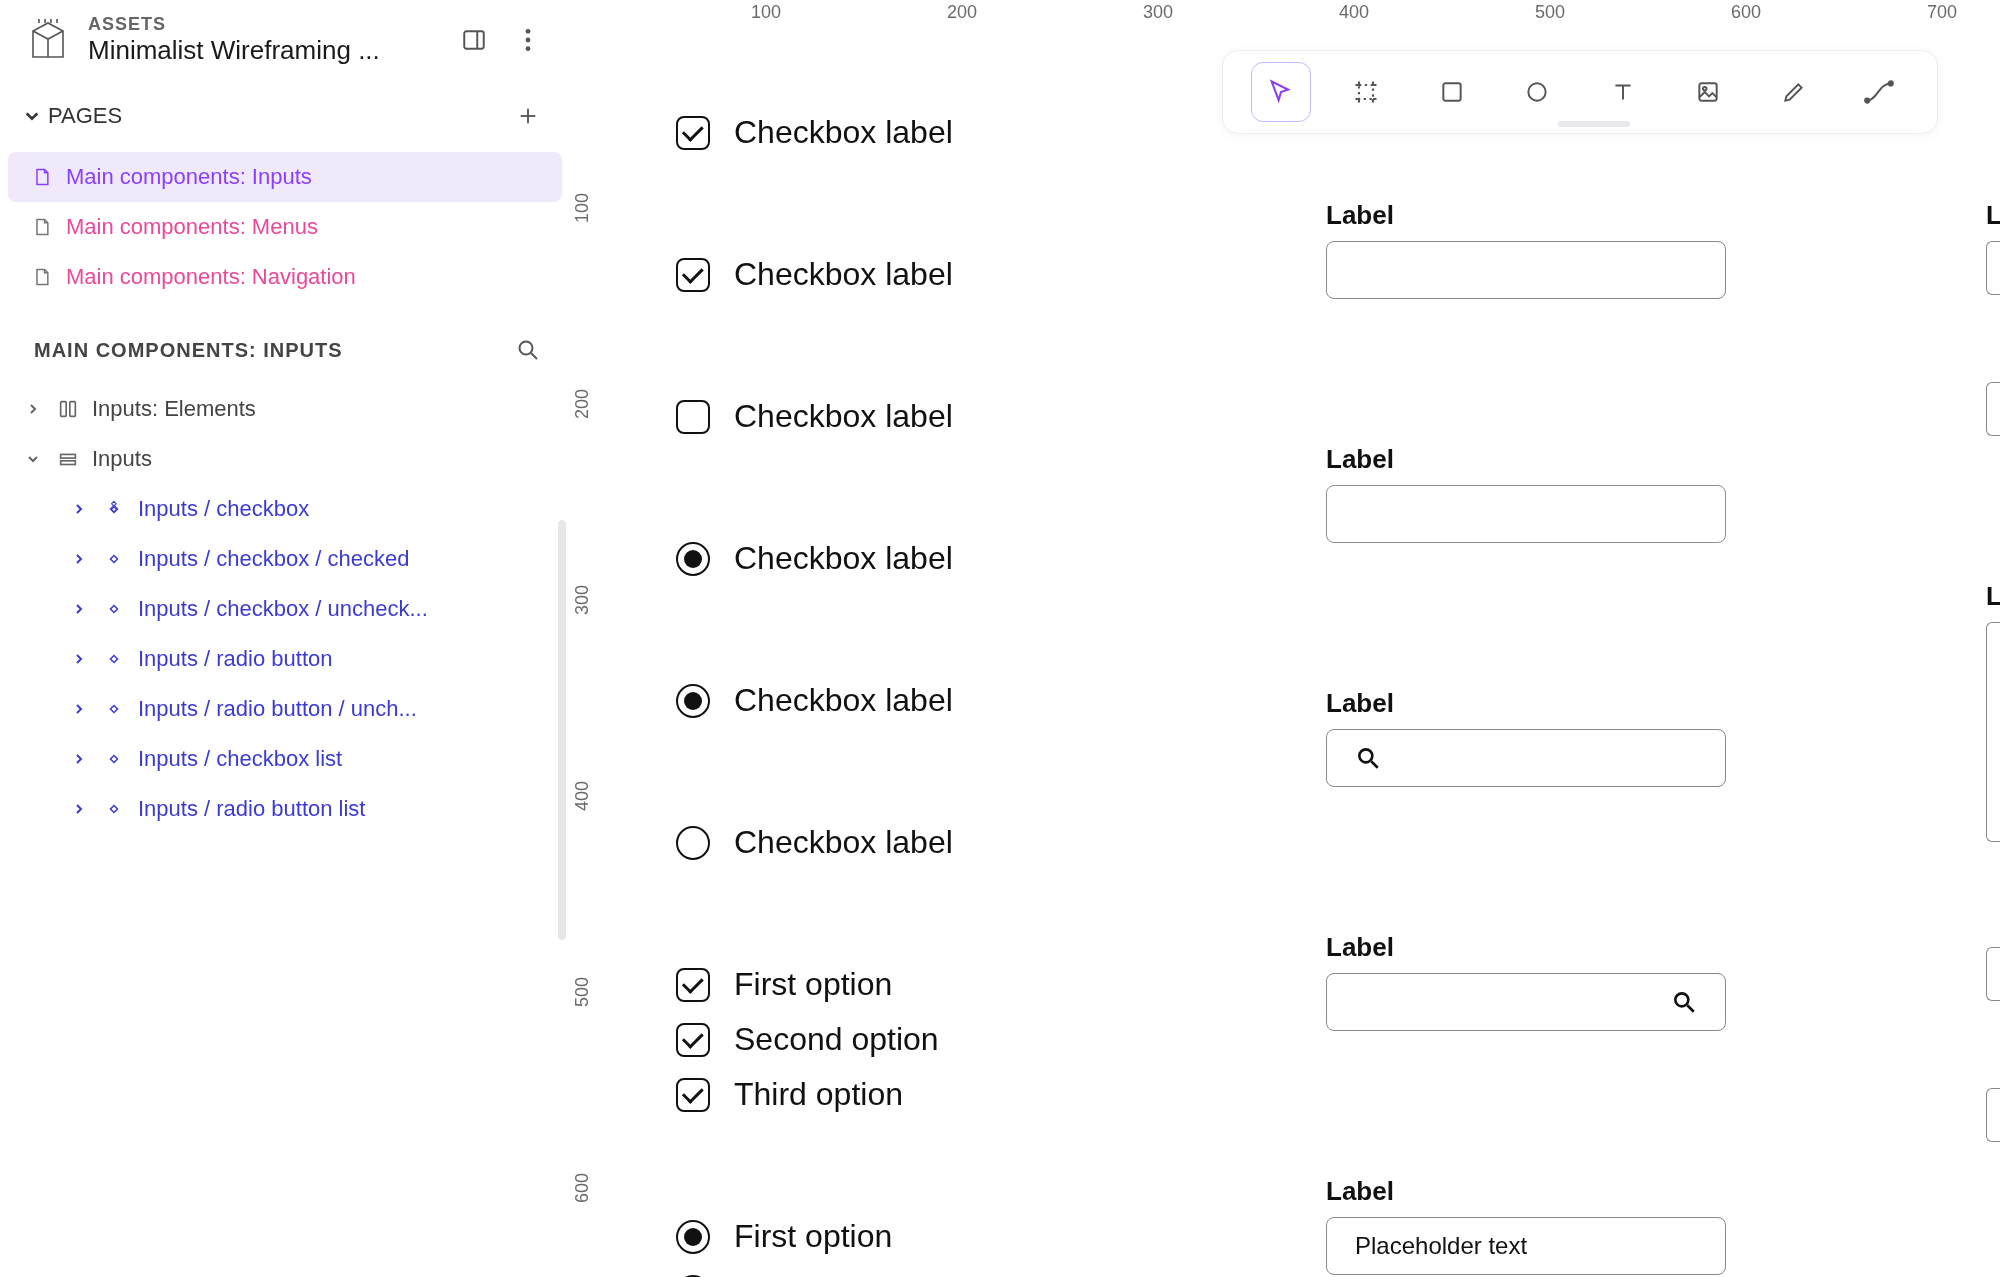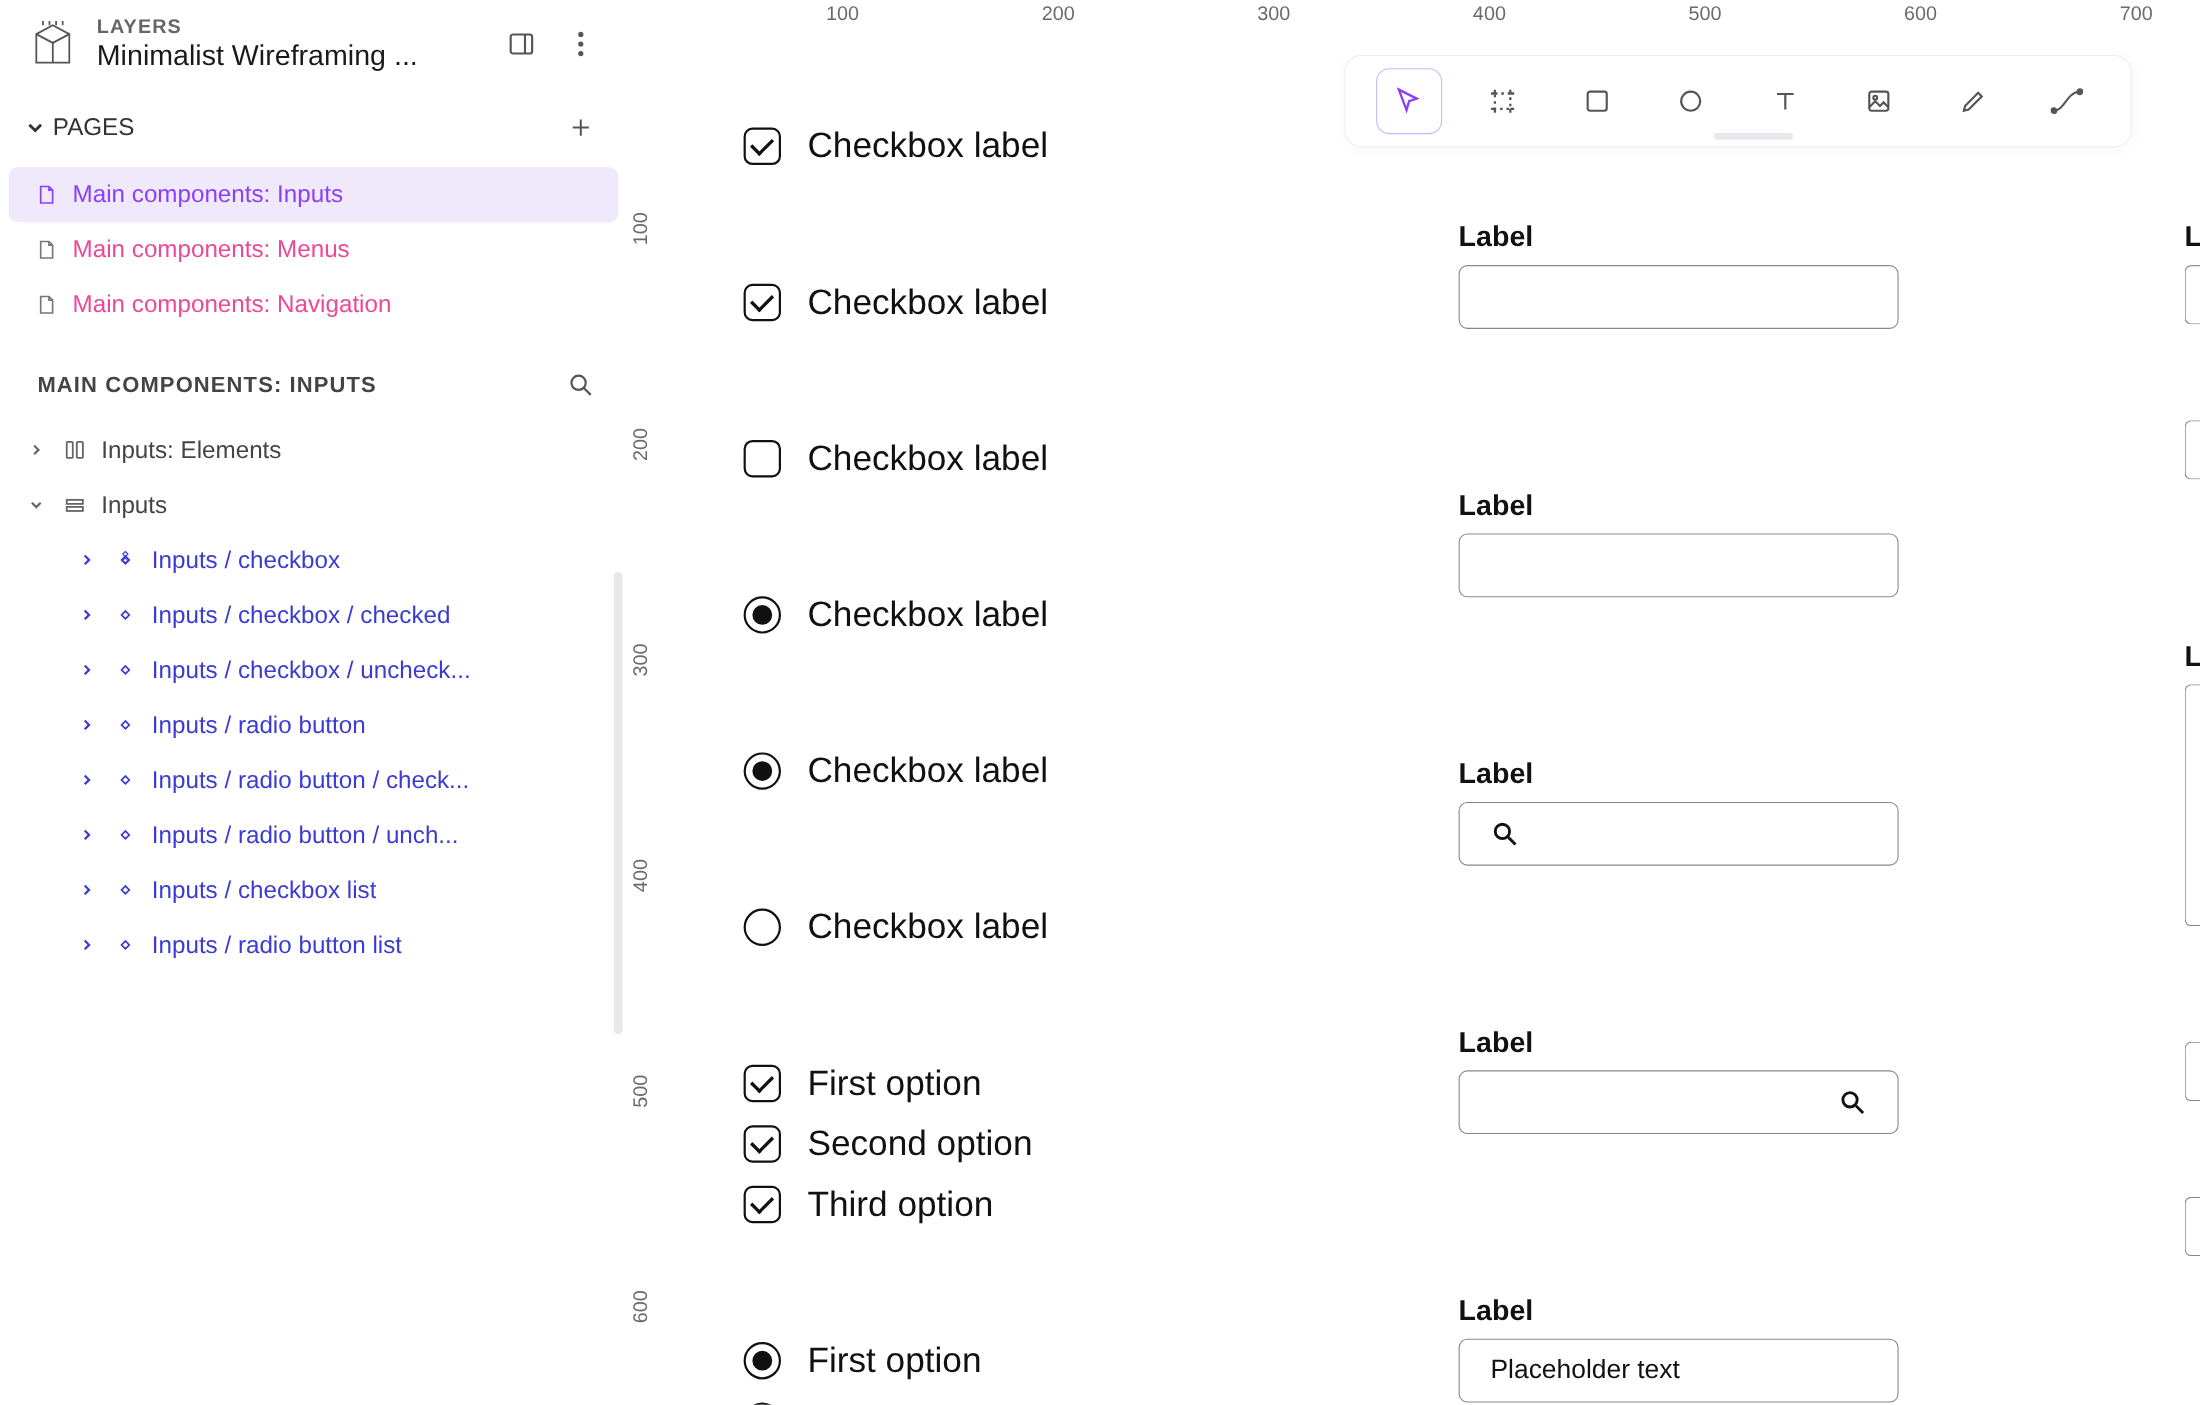--- a/index.html
+++ b/index.html
@@ -92,21 +92,21 @@
   <div class="proj-header">
     <div class="proj-icon">
       <svg width="46" height="46" viewBox="0 0 46 46" fill="none" stroke="#555" stroke-width="1.6">
         <path d="M8 14 L8 40 L38 40 L38 14 L23 6 Z"></path>
           <path d="M8 14 L23 22 L38 14"></path>
           <path d="M23 22 L23 40"></path>
         <path d="M14 6 L14 2 M20 6 L20 2 M26 6 L26 2 M32 6 L32 2"></path>
       </svg>
     </div>
     <div class="proj-meta">
-      <div class="proj-drafts">LAYERS</div>
+      <div class="proj-drafts">ASSETS</div>
       <div class="proj-title">Minimalist Wireframing ...</div>
     </div>
     <div class="proj-actions">
       <div class="icon-btn">
         <svg width="26" height="26" viewBox="0 0 24 24" fill="none" stroke="currentColor" stroke-width="1.8">
             <rect x="3" y="4" width="18" height="16" rx="2"></rect>
             <line x1="15" y1="4" x2="15" y2="20"></line>
           </svg>
       </div>
       <div class="icon-btn">
@@ -246,33 +246,20 @@
           <svg width="12" height="12" viewBox="0 0 12 12" fill="none" stroke="#3b3bd3" stroke-width="2">
             <path d="M4 2 L8 6 L4 10"></path>
           </svg>
         </span>
       <span class="layer-icon">
           <svg width="20" height="20" viewBox="0 0 24 24" fill="none" stroke="#3b3bd3" stroke-width="1.8">
             <rect x="9" y="9" width="6" height="6" transform="rotate(45 12 12)"></rect>
           </svg>
         </span>
       <span class="txt">Inputs / radio button</span>
-    </div>
-    <div class="tree-row depth1 component">
-      <span class="caret">
-          <svg width="12" height="12" viewBox="0 0 12 12" fill="none" stroke="#3b3bd3" stroke-width="2">
-            <path d="M4 2 L8 6 L4 10"></path>
-          </svg>
-        </span>
-      <span class="layer-icon">
-          <svg width="20" height="20" viewBox="0 0 24 24" fill="none" stroke="#3b3bd3" stroke-width="1.8">
-            <rect x="9" y="9" width="6" height="6" transform="rotate(45 12 12)"></rect>
-          </svg>
-        </span>
-      <span class="txt">Inputs / radio button / check...</span>
     </div>
     <div class="tree-row depth1 component">
       <span class="caret">
           <svg width="12" height="12" viewBox="0 0 12 12" fill="none" stroke="#3b3bd3" stroke-width="2">
             <path d="M4 2 L8 6 L4 10"></path>
           </svg>
         </span>
       <span class="layer-icon">
           <svg width="20" height="20" viewBox="0 0 24 24" fill="none" stroke="#3b3bd3" stroke-width="1.8">
             <rect x="9" y="9" width="6" height="6" transform="rotate(45 12 12)"></rect>

